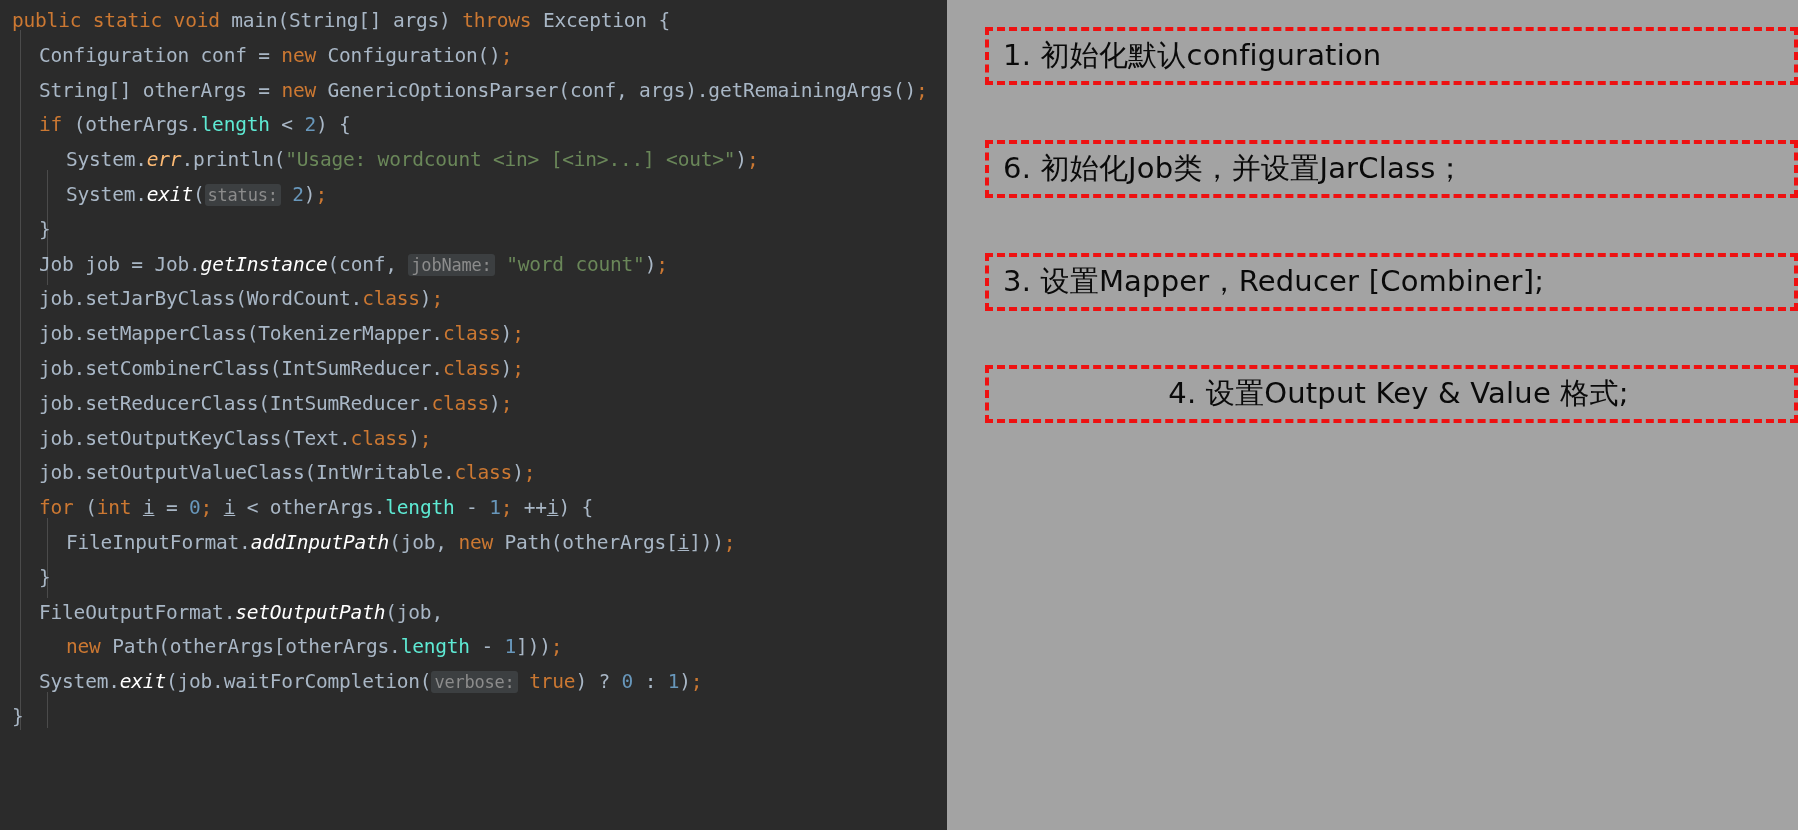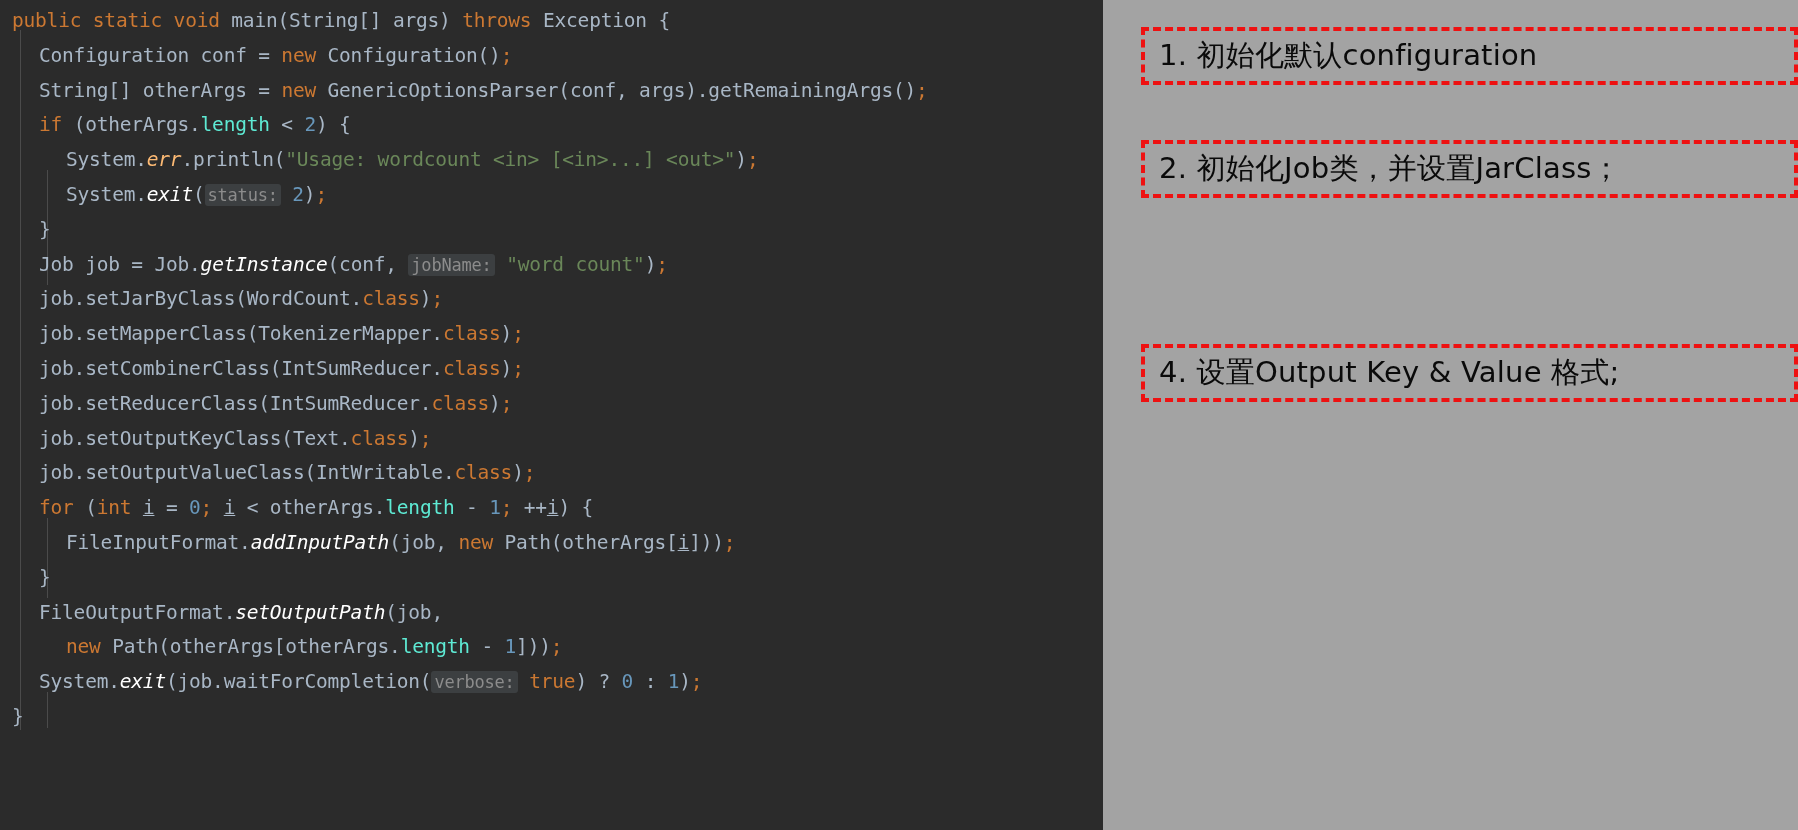--- a/index.html
+++ b/index.html
@@ -17,21 +17,21 @@
     position: relative;
     width: 1798px;
     height: 830px;
     display: flex;
     background: #ffffff;
   }
 
   
   #code-pane {
     position: relative;
-    width: 1103px;
+    width: 947px;
     height: 830px;
     background: #2b2b2b;
     overflow: hidden;
     box-sizing: border-box;
     padding: 4px 0 0 0;
   }
   .code-lines {
     position: relative;
     font-family: "DejaVu Sans Mono", "Liberation Mono", monospace;
     font-size: 19.5px;
@@ -96,21 +96,21 @@
     font-family: "DejaVu Sans", "Liberation Sans", sans-serif;
     font-size: 29px;
     color: #0a0a0a;
     padding-left: 14px;
     white-space: nowrap;
     letter-spacing: 0.2px;
   }
   .n1 { top: 27px; }
   .n2 { top: 140px; }
   .n3 { top: 253px; }
-  .n4 { top: 344px; }
+  .n4 { top: 365px; justify-content: center; }
   .n5 { top: 477px; }
   .n6 { top: 590px; }
 </style>
 </head>
 <body>
 
 <div id="root">
 
   <div id="code-pane">
     <div class="guide g1" style="top:30px;height:700px;"></div>
@@ -118,20 +118,23 @@
     <div class="guide g2" style="top:518px;height:80px;"></div>
     <div class="guide g2" style="top:692px;height:36px;"></div>
     <div class="code-lines" id="code-lines"><div class="line" style="padding-left: 12px;"><span class="kw">public</span><span class="punc"> </span><span class="kw">static</span><span class="punc"> </span><span class="kw">void</span><span class="punc"> </span><span class="id">main</span><span class="punc">(</span><span class="typ">String</span><span class="punc">[] </span><span class="id">args</span><span class="punc">) </span><span class="kw">throws</span><span class="punc"> </span><span class="typ">Exception</span><span class="punc"> {</span></div><div class="line" style="padding-left: 39px;"><span class="id">Configuration conf </span><span class="punc">= </span><span class="kw">new</span><span class="id"> Configuration()</span><span class="semi">;</span></div><div class="line" style="padding-left: 39px;"><span class="typ">String</span><span class="id">[] otherArgs </span><span class="punc">= </span><span class="kw">new</span><span class="id"> GenericOptionsParser(conf, args).getRemainingArgs()</span><span class="semi">;</span></div><div class="line" style="padding-left: 39px;"><span class="kw">if</span><span class="punc"> (otherArgs.</span><span class="fld">length</span><span class="punc"> &lt; </span><span class="num">2</span><span class="punc">) {</span></div><div class="line" style="padding-left: 66px;"><span class="id">System.</span><span class="stat">err</span><span class="id">.println(</span><span class="str">"Usage: wordcount &lt;in&gt; [&lt;in&gt;...] &lt;out&gt;"</span><span class="punc">)</span><span class="semi">;</span></div><div class="line" style="padding-left: 66px;"><span class="id">System.</span><span class="mth">exit</span><span class="punc">(</span><span class="hint">status:</span><span class="punc"> </span><span class="num">2</span><span class="punc">)</span><span class="semi">;</span></div><div class="line" style="padding-left: 39px;"><span class="punc">}</span></div><div class="line" style="padding-left: 39px;"><span class="id">Job job </span><span class="punc">= </span><span class="id">Job.</span><span class="mth">getInstance</span><span class="punc">(conf, </span><span class="hint">jobName:</span><span class="punc"> </span><span class="str">"word count"</span><span class="punc">)</span><span class="semi">;</span></div><div class="line" style="padding-left: 39px;"><span class="id">job.setJarByClass(WordCount.</span><span class="kw">class</span><span class="punc">)</span><span class="semi">;</span></div><div class="line" style="padding-left: 39px;"><span class="id">job.setMapperClass(TokenizerMapper.</span><span class="kw">class</span><span class="punc">)</span><span class="semi">;</span></div><div class="line" style="padding-left: 39px;"><span class="id">job.setCombinerClass(IntSumReducer.</span><span class="kw">class</span><span class="punc">)</span><span class="semi">;</span></div><div class="line" style="padding-left: 39px;"><span class="id">job.setReducerClass(IntSumReducer.</span><span class="kw">class</span><span class="punc">)</span><span class="semi">;</span></div><div class="line" style="padding-left: 39px;"><span class="id">job.setOutputKeyClass(Text.</span><span class="kw">class</span><span class="punc">)</span><span class="semi">;</span></div><div class="line" style="padding-left: 39px;"><span class="id">job.setOutputValueClass(IntWritable.</span><span class="kw">class</span><span class="punc">)</span><span class="semi">;</span></div><div class="line" style="padding-left: 39px;"><span class="kw">for</span><span class="punc"> (</span><span class="kw">int</span><span class="punc"> </span><span class="var-u">i</span><span class="punc"> = </span><span class="num">0</span><span class="semi">;</span><span class="punc"> </span><span class="var-u">i</span><span class="punc"> &lt; otherArgs.</span><span class="fld">length</span><span class="punc"> - </span><span class="num">1</span><span class="semi">;</span><span class="punc"> ++</span><span class="var-u">i</span><span class="punc">) {</span></div><div class="line" style="padding-left: 66px;"><span class="id">FileInputFormat.</span><span class="mth">addInputPath</span><span class="punc">(job, </span><span class="kw">new</span><span class="id"> Path(otherArgs[</span><span class="var-u">i</span><span class="punc">]))</span><span class="semi">;</span></div><div class="line" style="padding-left: 39px;"><span class="punc">}</span></div><div class="line" style="padding-left: 39px;"><span class="id">FileOutputFormat.</span><span class="mth">setOutputPath</span><span class="punc">(job,</span></div><div class="line" style="padding-left: 66px;"><span class="kw">new</span><span class="id"> Path(otherArgs[otherArgs.</span><span class="fld">length</span><span class="punc"> - </span><span class="num">1</span><span class="punc">]))</span><span class="semi">;</span></div><div class="line" style="padding-left: 39px;"><span class="id">System.</span><span class="mth">exit</span><span class="punc">(job.waitForCompletion(</span><span class="hint">verbose:</span><span class="punc"> </span><span class="kw">true</span><span class="punc">) ? </span><span class="num">0</span><span class="punc"> : </span><span class="num">1</span><span class="punc">)</span><span class="semi">;</span></div><div class="line" style="padding-left: 12px;"><span class="punc">}</span></div></div>
   </div>
 
   <div id="notes-pane">
     <div class="note-box n1">
       <span class="note-text">1. 初始化默认configuration</span>
     </div>
     <div class="note-box n2">
-      <span class="note-text">2. 初始化Job类，并设置JarClass；</span>
+      <span class="note-text">6. 初始化Job类，并设置JarClass；</span>
+    </div>
+    <div class="note-box n3">
+      <span class="note-text">3. 设置Mapper，Reducer [Combiner];</span>
     </div>
     <div class="note-box n4">
       <span class="note-text">4. 设置Output Key &amp; Value 格式;</span>
     </div>
   </div>
 
 </div>
 
 </body></html>

